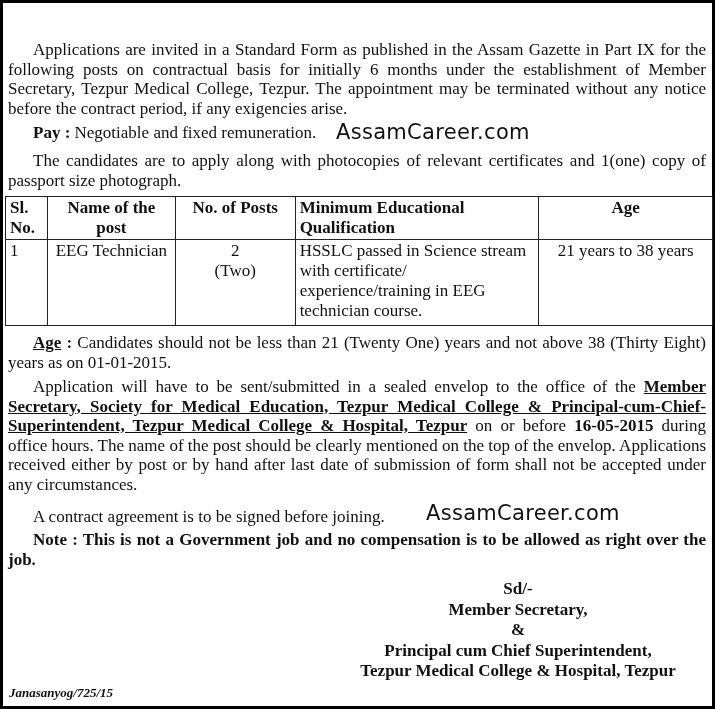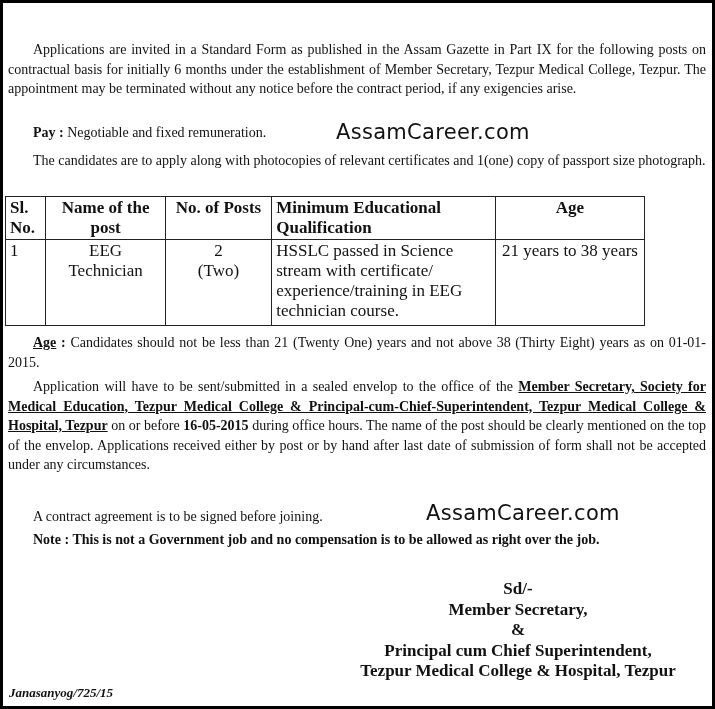--- a/index.html
+++ b/index.html
@@ -7,30 +7,30 @@
   .frame {
     position:absolute; left:0; top:0; width:709px; height:703px;
     border:3px solid #000; border-bottom-width:6px; background:#fff;
     font-family:"Liberation Serif", serif; color:#111;
   }
   .title {
     position:absolute; left:0; right:0; top:2px; text-align:center;
     font-weight:bold; font-size:28px; letter-spacing:0.5px; text-decoration:underline;
     line-height:32px;
   }
-  .p { position:absolute; left:5px; right:6px; font-size:14px; line-height:19.5px; text-align:justify; }
+  .p { position:absolute; left:5px; right:6px; font-size:17px; line-height:19.5px; text-align:justify; }
   .indent { text-indent:25px; }
   .b { font-weight:bold; }
   .u { text-decoration:underline; }
   .wm {
     position:absolute; font-family:"DejaVu Sans", sans-serif; font-size:21px;
     color:#111; letter-spacing:0.3px; line-height:22px;
   }
   table.posts {
-    position:absolute; left:2px; top:193px; width:640px; border-collapse:collapse;
+    position:absolute; left:2px; top:193px; width:708px; border-collapse:collapse;
     font-size:17px; line-height:20px;
   }
   table.posts th, table.posts td { border:1.5px solid #222; vertical-align:top; padding:1px 4px; }
   table.posts th { font-weight:bold; text-align:left; }
   table.posts .c { text-align:center; }
   .sig { position:absolute; left:330px; width:370px; text-align:center; font-weight:bold; font-size:17px; line-height:20.5px; }
   .ref { position:absolute; left:6px; top:682px; font-size:13px; font-weight:bold; font-style:italic; }
 </style>
 </head>
 <body>

